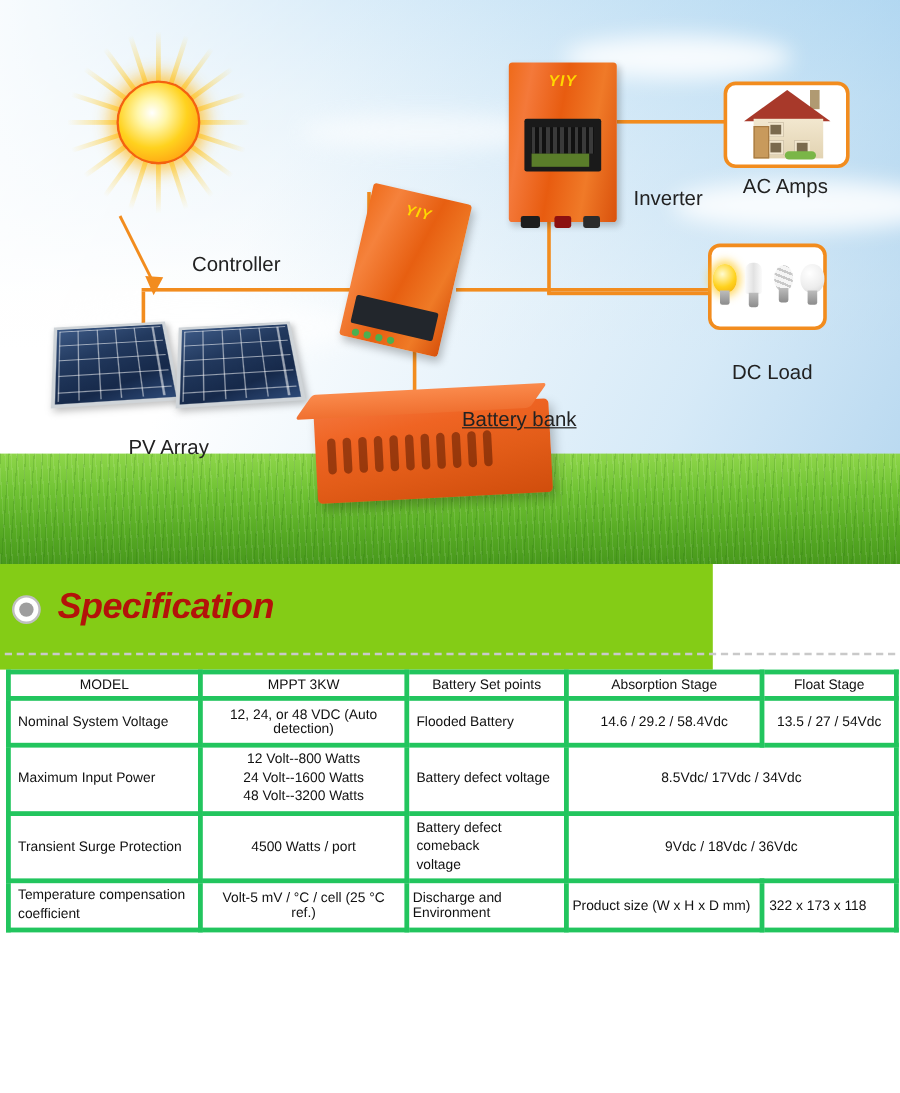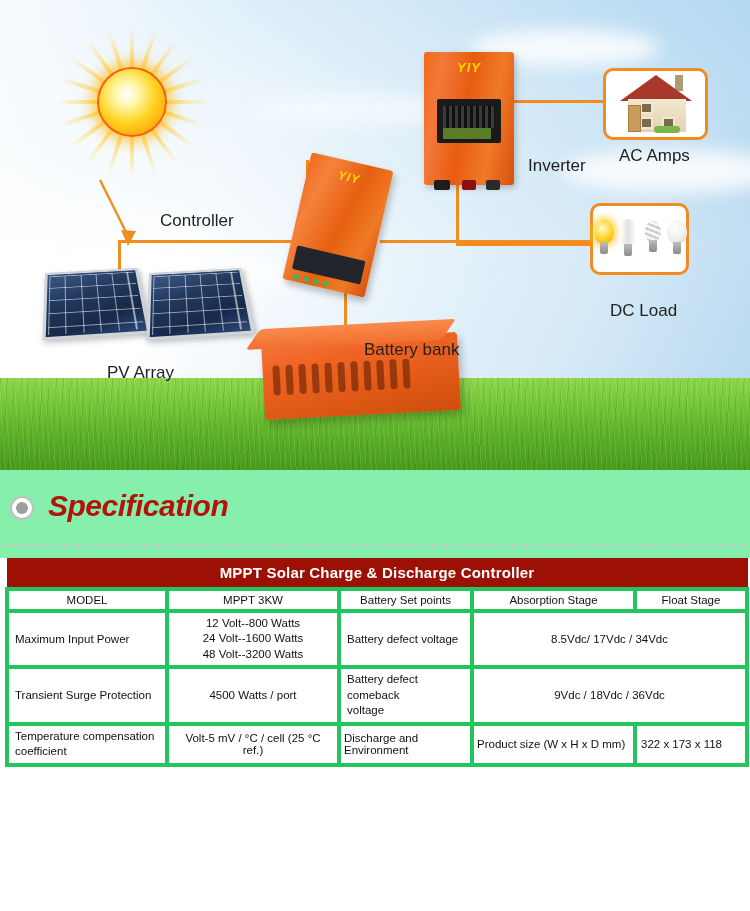--- a/index.html
+++ b/index.html
@@ -197,21 +197,21 @@
     border-radius:6px 6px 2px 2px;
   }
   .spiral {
     position:absolute; left:3px; top:1px; width:16px; height:22px;
     background:repeating-linear-gradient(22deg,#f5f5f5 0 3px,#c9c9c9 3px 5px);
     border-radius:50%;
   }
 
   
   .spec-head {
-    position:relative; width:750px; height:88px; background:#86efac;
+    position:relative; width:594px; height:88px; background:#84cc16;
   }
   .radio-outer {
     position:absolute; left:10px; top:26px; width:24px; height:24px;
     border:2px solid #bfbfbf; border-radius:50%;
     background:#fff;
   }
   .radio-inner {
     position:absolute; left:4px; top:4px; width:12px; height:12px;
     border-radius:50%; background:#9e9e9e;
   }
@@ -355,21 +355,21 @@
         <span class="vent"></span>
       <span class="vent"></span>
         <span class="vent"></span>
         <span class="vent"></span>
         <span class="vent"></span>
       <span class="vent"></span>
         <span class="vent"></span>
         <span class="vent"></span>
     </div>
   </div>
-  <div class="dlabel" style="left:364px;top:340px;">Battery bank</div>
+  <div class="dlabel" style="left:385px;top:340px;text-decoration:underline;">Battery bank</div>
 
   <div class="load-card" style="left:603px;top:68px;width:105px;height:72px;">
     <div class="house">
       <div class="chimney"></div>
       <div class="roof"></div>
       <div class="house-body">
         <div class="win" style="left:12px;top:3px;"></div>
         <div class="win" style="left:12px;top:18px;"></div>
         <div class="win" style="left:34px;top:18px;"></div>
       </div>
@@ -412,31 +412,35 @@
 <div class="tbl-wrap">
 <table>
   <colgroup>
     <col style="width:160px">
         <col style="width:172px">
         <col style="width:133px">
         <col style="width:163px">
         <col style="width:112px">
   </colgroup>
   <tbody>
-        <tr>
-    <th class="banner" colspan="5">MPPT Solar Charge &amp; Discharge Controller</th>
-  </tr>
   <tr>
     <td class="c">MODEL</td>
     <td class="c">MPPT 3KW</td>
     <td class="c">Battery Set points</td>
     <td class="c">Absorption Stage</td>
     <td class="c">Float Stage</td>
   </tr>
 
+  <tr style="height:39px">
+    <td class="l">Nominal System Voltage</td>
+    <td class="c">12, 24, or 48 VDC (Auto detection)</td>
+    <td class="l">Flooded Battery</td>
+    <td class="c">14.6 / 29.2 / 58.4Vdc</td>
+    <td class="c">13.5 / 27  / 54Vdc</td>
+  </tr>
 
 
 
 
   <tr style="height:55px">
     <td class="l">Maximum Input Power</td>
     <td class="c ml" style="white-space:pre-line">12 Volt--800  Watts
 24 Volt--1600 Watts
 48 Volt--3200 Watts</td>
     <td class="l">Battery defect voltage</td>

